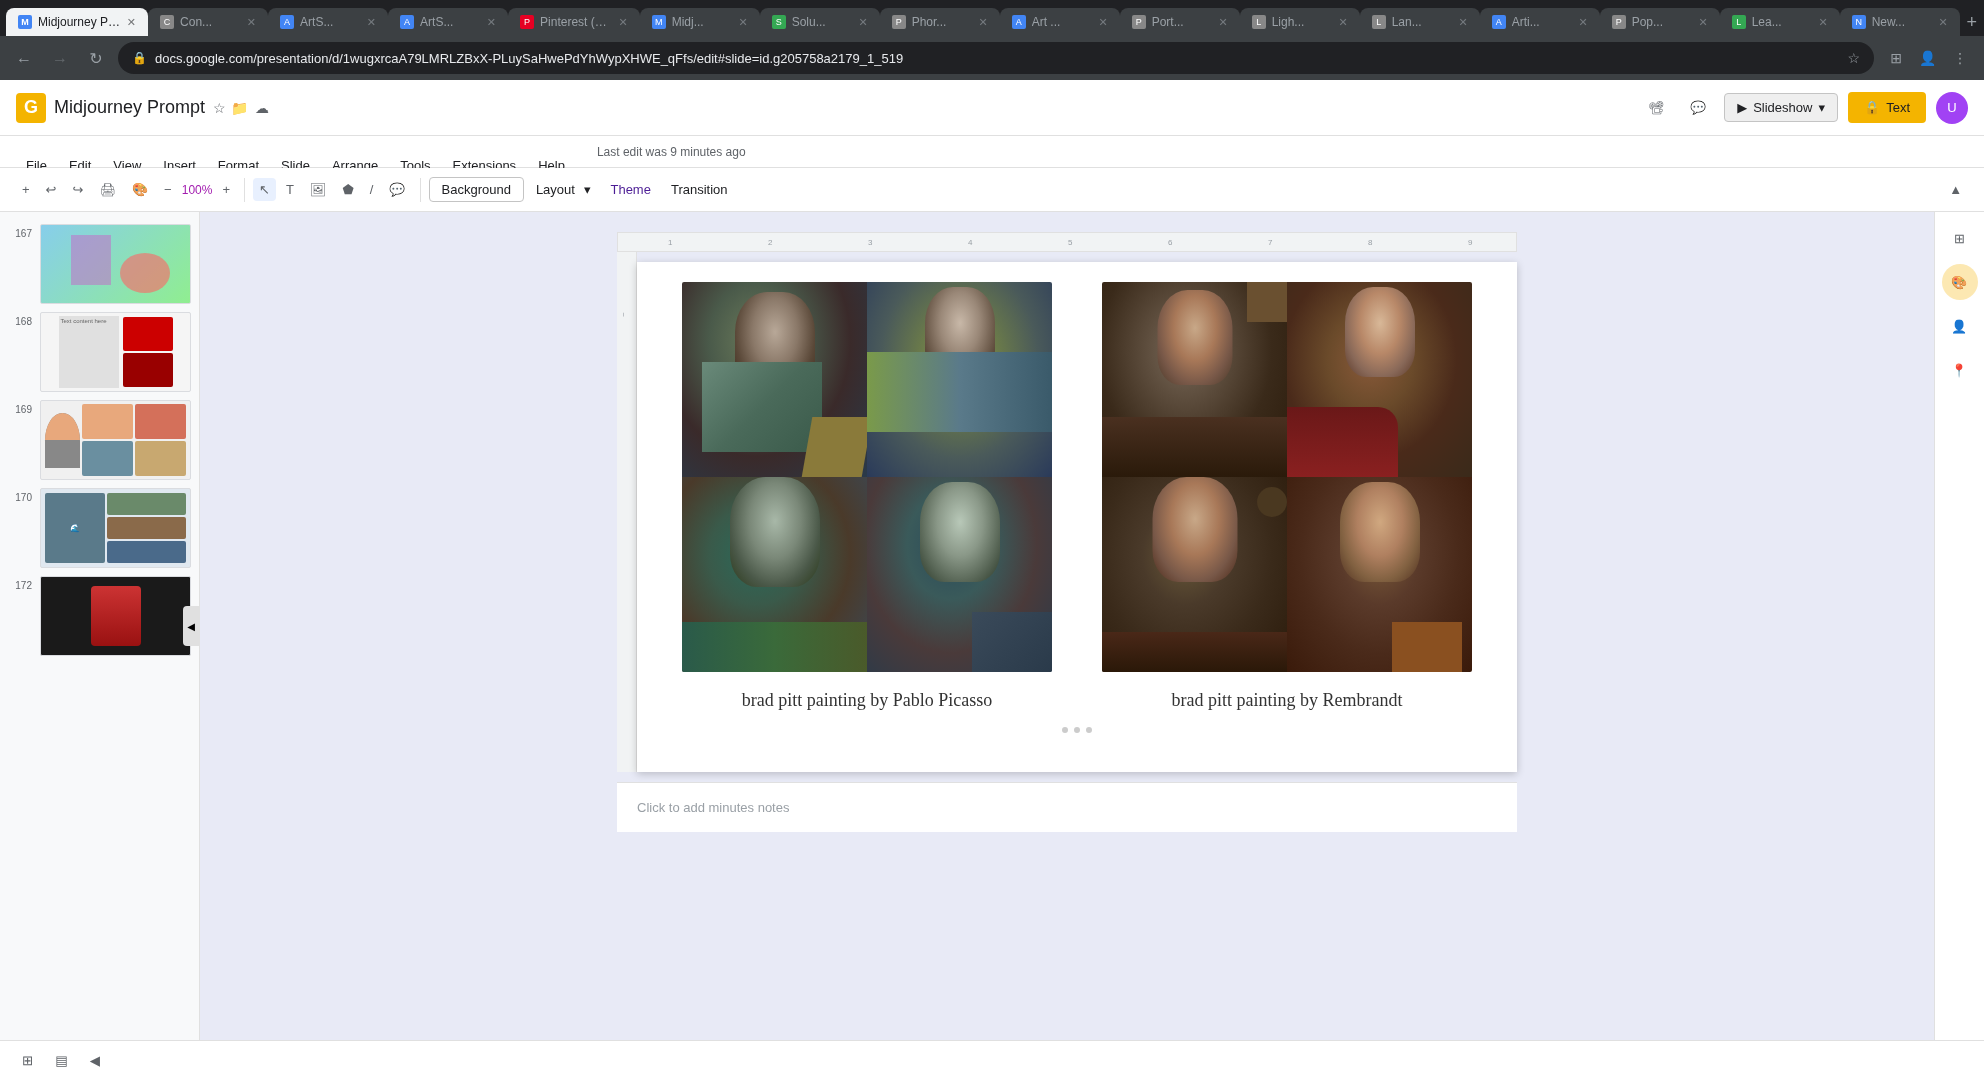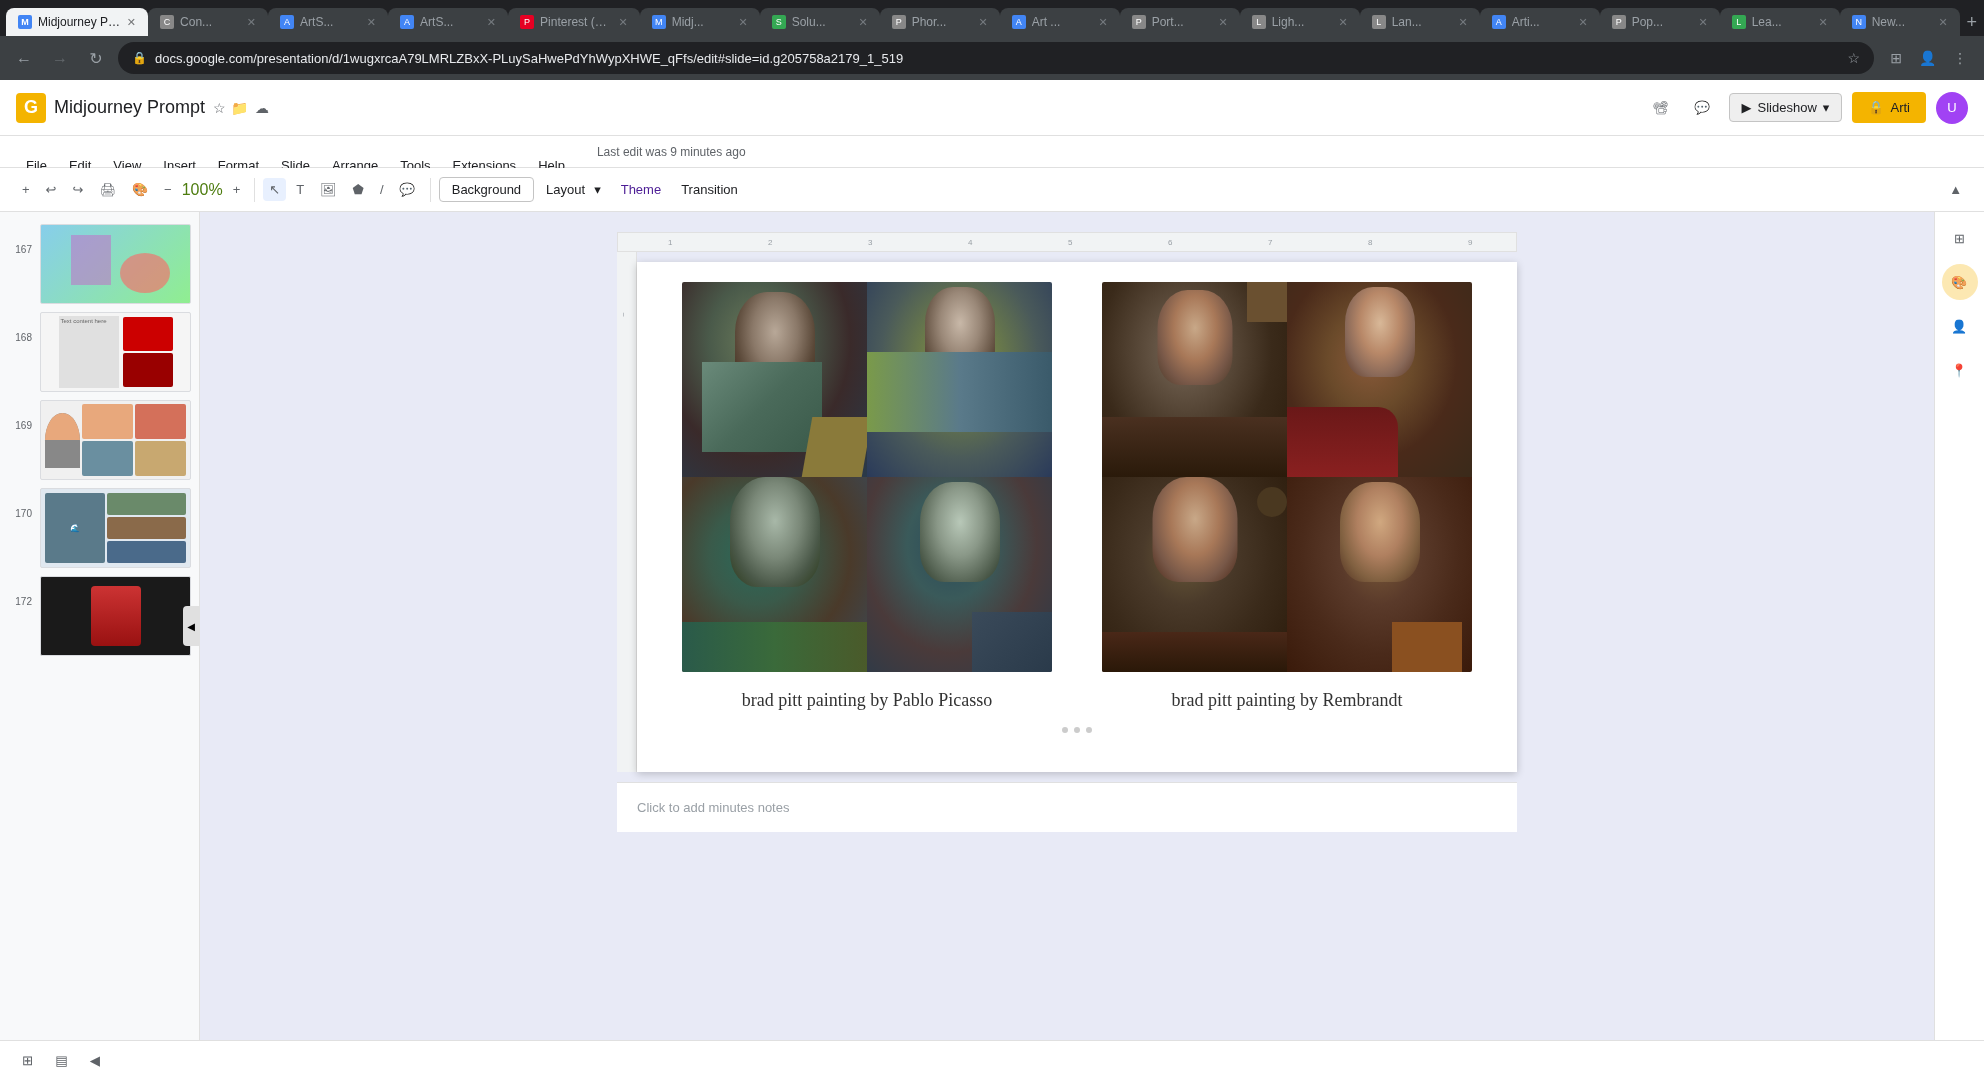--- a/index.html
+++ b/index.html
@@ -49,21 +49,21 @@
     .theme-btn { border: none; background: none; padding: 4px 8px; cursor: pointer; font-size: 13px; color: #4c1d95; }
     .transition-btn { border: none; background: none; padding: 4px 8px; cursor: pointer; font-size: 13px; color: #202124; }
 
     
     .main-area { display: flex; flex: 1; overflow: hidden; }
 
     
     .sidebar { width: 200px; background: #f8f9fa; border-right: 1px solid #e0e0e0; overflow-y: auto; padding: 8px 0; position: relative; }
     .slide-thumb { display: flex; align-items: flex-start; padding: 4px 8px; cursor: pointer; gap: 8px; }
     .slide-thumb.active { background: #e8f0fe; border: 2px solid #1a73e8; border-radius: 2px; }
-    .slide-num { font-size: 10px; color: #5f6368; width: 24px; text-align: right; flex-shrink: 0; margin-top: 20px; }
+    .slide-num { font-size: 10px; color: #5f6368; width: 24px; text-align: right; flex-shrink: 0; margin-top: 4px; }
     .thumb-img { flex: 1; background: white; border: 1px solid #dadce0; aspect-ratio: 16/9; border-radius: 2px; overflow: hidden; display: flex; align-items: center; justify-content: center; }
 
     
     .canvas-area { flex: 1; background: #e8eaf6; display: flex; flex-direction: column; align-items: center; overflow: auto; padding: 20px; }
     .slide-canvas { background: white; box-shadow: 0 2px 8px rgba(0,0,0,0.2); width: 900px; min-height: 520px; position: relative; display: flex; flex-direction: column; align-items: center; padding: 30px 20px; margin-top: 10px; }
     .slide-content { display: flex; gap: 20px; width: 100%; justify-content: center; }
     .slide-image-section { display: flex; flex-direction: column; align-items: center; gap: 10px; flex: 1; }
     .image-grid { display: grid; grid-template-columns: 1fr 1fr; grid-template-rows: 1fr 1fr; width: 380px; height: 400px; overflow: hidden; border-radius: 2px; }
     .caption { font-size: 16px; color: #333; text-align: center; font-style: italic; margin-top: 8px; }
 
@@ -259,21 +259,21 @@
     <div class="top-right-tools">
       <div style="width:32px;height:32px;display:flex;align-items:center;justify-content:center;cursor:pointer;color:#5f6368;">📽</div>
       <div style="width:32px;height:32px;display:flex;align-items:center;justify-content:center;cursor:pointer;color:#5f6368;">💬</div>
       <button class="slideshow-btn">
         <span>▶</span>
         <span>Slideshow</span>
         <span>▾</span>
       </button>
       <button class="share-btn">
         <span>🔒</span>
-        <span>Arti</span>
+        <span>Text</span>
       </button>
       <div class="avatar">U</div>
     </div>
   </div>
 
   <div class="file-menu-row">
     <span class="menu-item">File</span>
     <span class="menu-item">Edit</span>
     <span class="menu-item">View</span>
     <span class="menu-item">Insert</span>
@@ -286,21 +286,21 @@
     <span class="last-edit">Last edit was 9 minutes ago</span>
   </div>
 
   <div class="toolbar">
     <button class="toolbar-btn">+</button>
     <button class="toolbar-btn">↩</button>
     <button class="toolbar-btn">↪</button>
     <button class="toolbar-btn">🖨</button>
     <button class="toolbar-btn">🎨</button>
     <button class="toolbar-btn">−</button>
-    <span style="font-size:16px;color:#4d7c0f;">100%</span>
+    <span style="font-size:12px;color:#a21caf;">100%</span>
     <button class="toolbar-btn">+</button>
     <div class="toolbar-separator"></div>
     <button class="toolbar-btn" style="background:#e8f0fe;">↖</button>
     <button class="toolbar-btn">T</button>
     <button class="toolbar-btn">🖼</button>
     <button class="toolbar-btn">⬟</button>
     <button class="toolbar-btn">/</button>
     <button class="toolbar-btn">💬</button>
     <div class="toolbar-separator"></div>
     <button class="bg-btn">Background</button>

